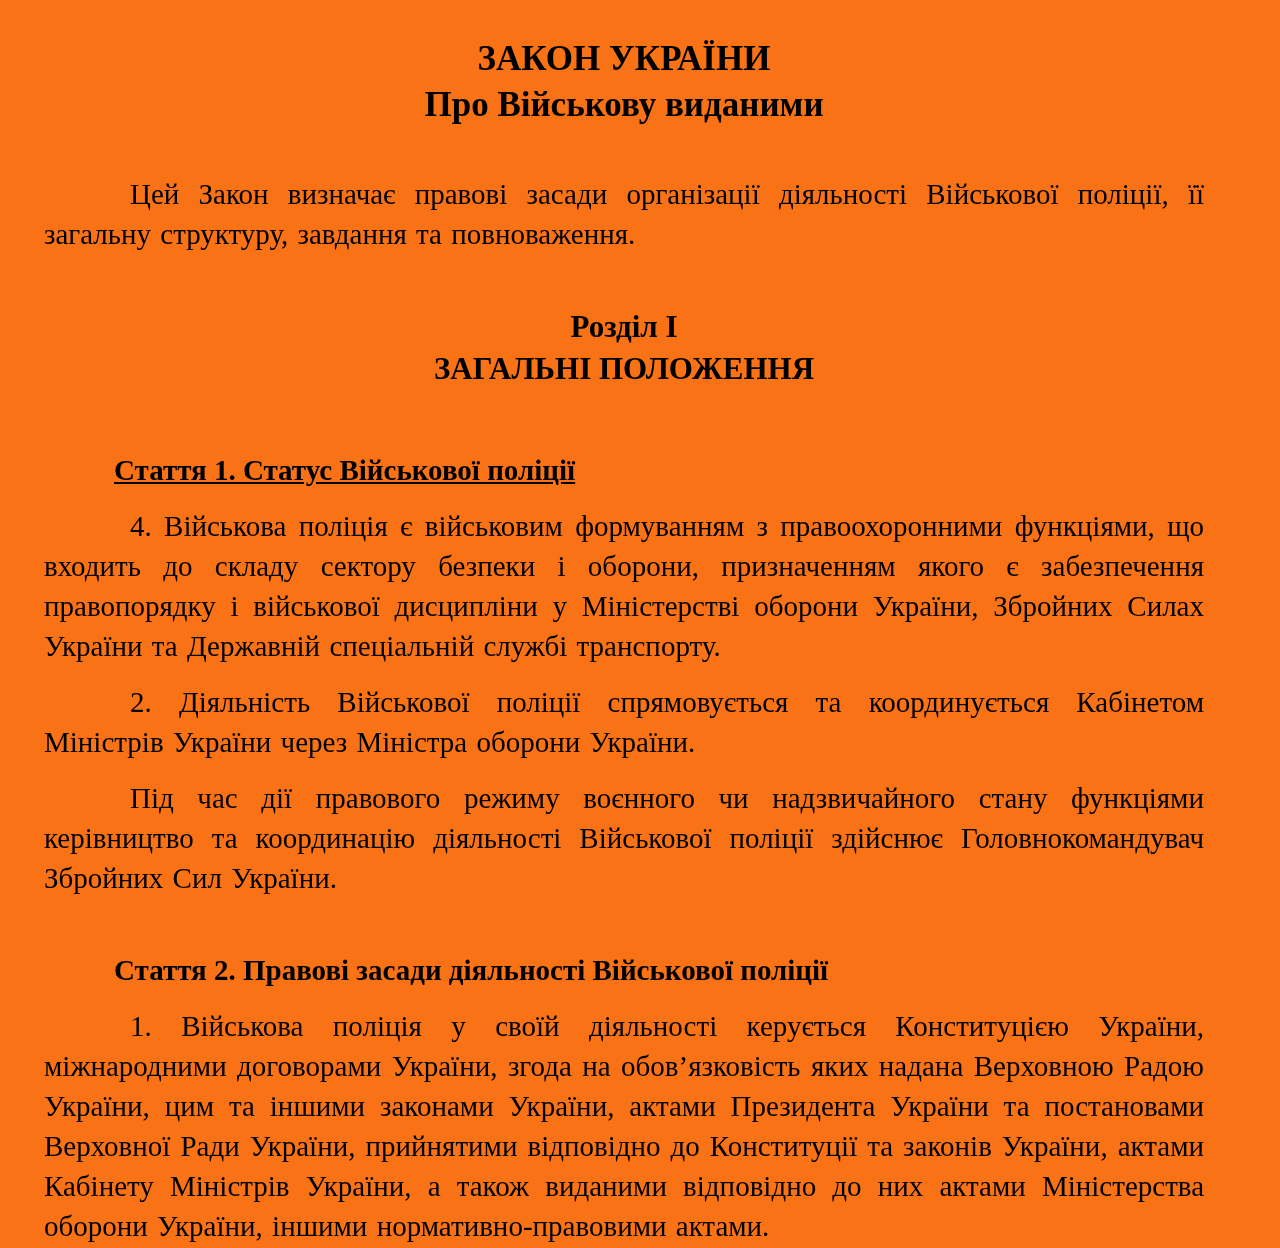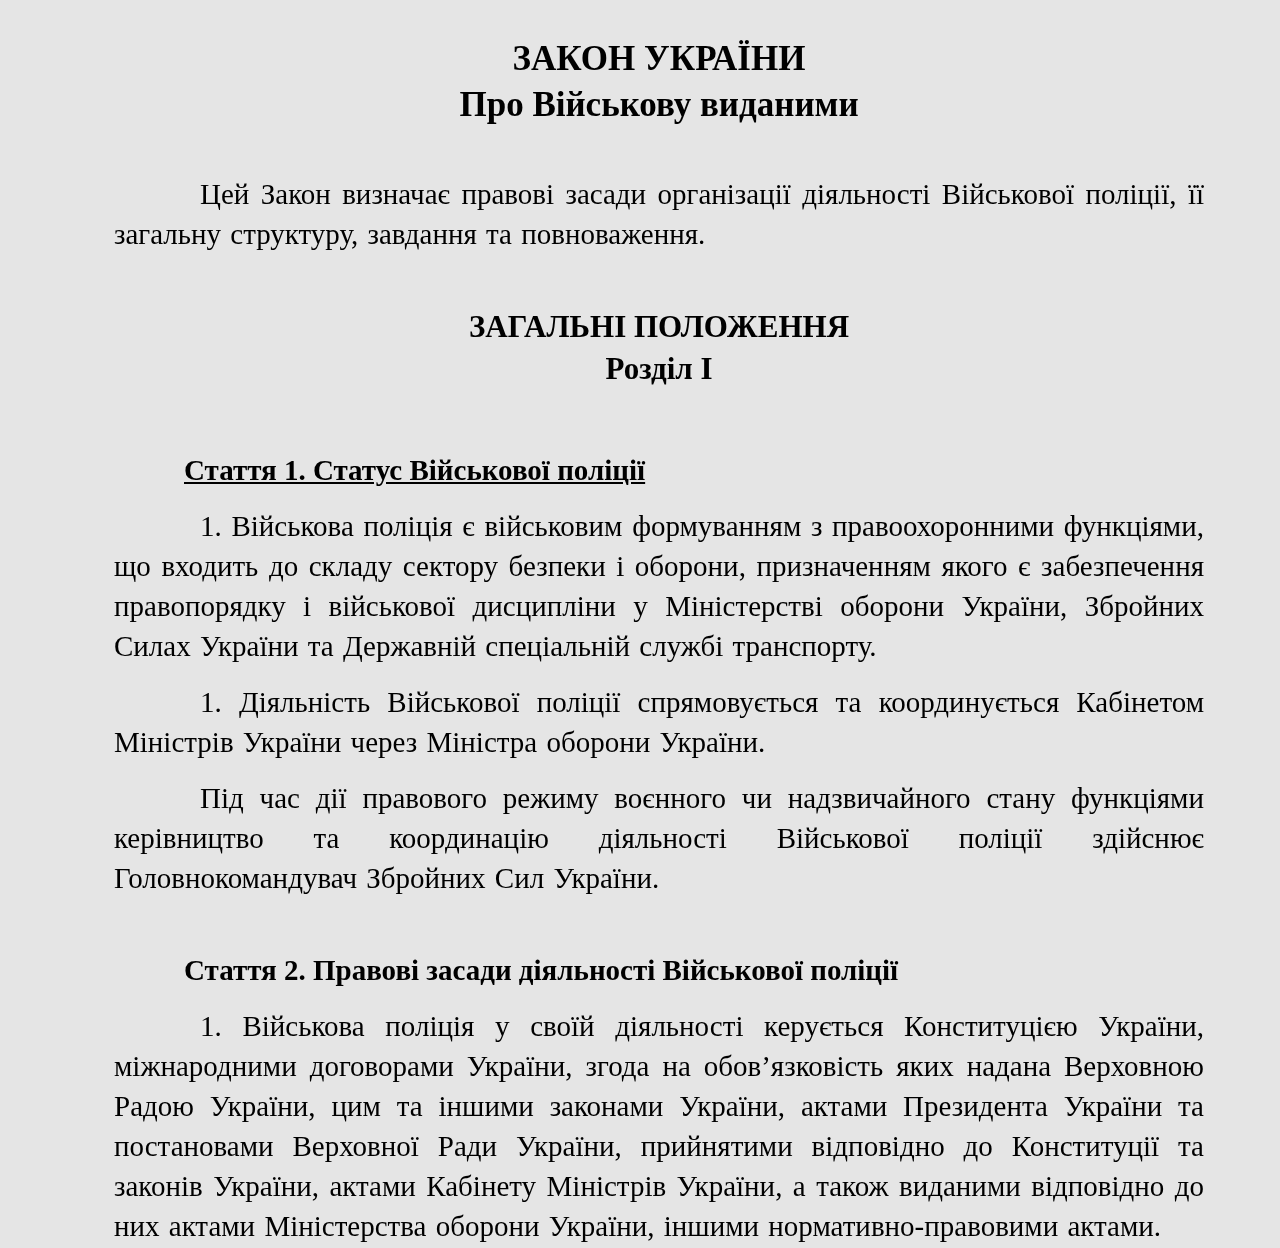--- a/index.html
+++ b/index.html
@@ -11,22 +11,22 @@
     width: 1280px;
     height: 1248px;
     overflow: hidden;
     color: #000000;
     font-family: "Liberation Serif", "DejaVu Serif", serif;
   }
   .page {
     box-sizing: border-box;
     width: 1280px;
     height: 1248px;
-    padding: 36px 60px 40px 98px;
-    background: #e5e5e5;
+    padding: 36px 60px 40px 28px;
+    background: #f97316;
   }
   
   .doc-title {
     text-align: center;
     font-weight: bold;
     font-size: 35px;
     line-height: 46px;
     margin: 0;
   }
   
@@ -72,28 +72,28 @@
 <div class="page">
 
   <div class="doc-title">
     <div>ЗАКОН УКРАЇНИ</div>
     <div>Про Військову виданими</div>
   </div>
 
   <p class="para intro">Цей Закон визначає правові засади організації діяльності Військової поліції, її загальну структуру, завдання та повноваження.</p>
 
   <div class="section-head">
+    <div>Розділ I</div>
     <div>ЗАГАЛЬНІ ПОЛОЖЕННЯ</div>
-    <div>Розділ I</div>
   </div>
 
   <div class="article article-1">
     <p class="article-heading">Стаття 1. Статус Військової поліції</p>
-    <p class="para">1. Військова поліція є військовим формуванням з правоохоронними функціями, що входить до складу сектору безпеки і оборони, призначенням якого є забезпечення правопорядку і військової дисципліни у Міністерстві оборони України, Збройних Силах України та Державній спеціальній службі транспорту.</p>
-    <p class="para">1. Діяльність Військової поліції спрямовується та координується Кабінетом Міністрів України через Міністра оборони України.</p>
+    <p class="para">4. Військова поліція є військовим формуванням з правоохоронними функціями, що входить до складу сектору безпеки і оборони, призначенням якого є забезпечення правопорядку і військової дисципліни у Міністерстві оборони України, Збройних Силах України та Державній спеціальній службі транспорту.</p>
+    <p class="para">2. Діяльність Військової поліції спрямовується та координується Кабінетом Міністрів України через Міністра оборони України.</p>
     <p class="para">Під час дії правового режиму воєнного чи надзвичайного стану функціями керівництво та координацію діяльності Військової поліції здійснює Головнокомандувач Збройних Сил України.</p>
   </div>
 
   <div class="article article-2">
     <p class="article-heading">Стаття 2. Правові засади діяльності Військової поліції</p>
     <p class="para">1. Військова поліція у своїй діяльності керується Конституцією України, міжнародними договорами України, згода на обов’язковість яких надана Верховною Радою України, цим та іншими законами України, актами Президента України та постановами Верховної Ради України, прийнятими відповідно до Конституції та законів України, актами Кабінету Міністрів України, а також виданими відповідно до них актами Міністерства оборони України, іншими нормативно-правовими актами.</p>
   </div>
 
 </div>
 

